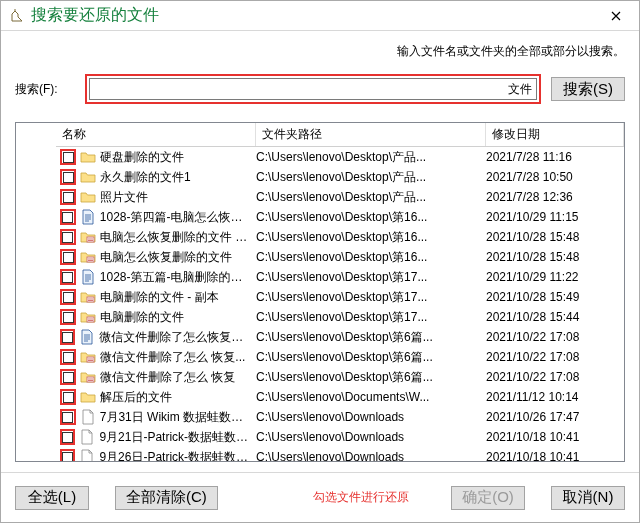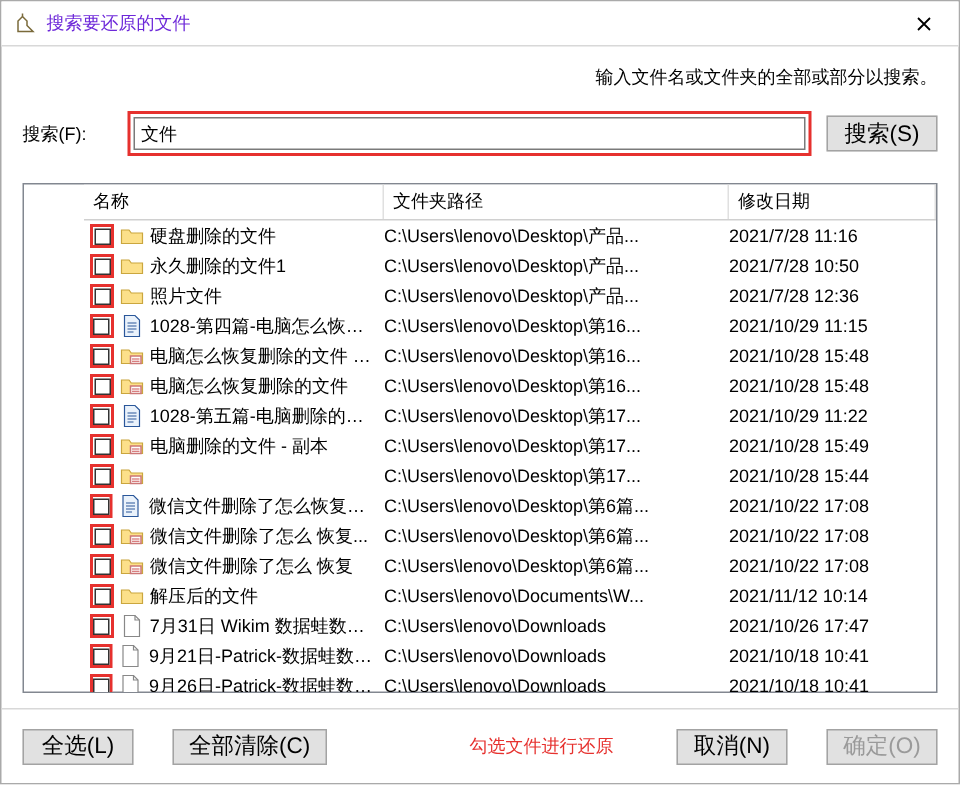--- a/index.html
+++ b/index.html
@@ -28,21 +28,21 @@
     display: flex;
     align-items: center;
     padding: 0 0 0 8px;
     background: #fff;
     border-bottom: 1px solid #d8d8d8;
   }
   .titlebar .app-icon {
     width: 16px; height: 16px; margin-right: 6px;
     display:flex;align-items:center;justify-content:center;
   }
-  .titlebar .title { flex: 1; font-size: 12px; color:#6d28d9;}
+  .titlebar .title { flex: 1; font-size: 16px; color:#15803d;}
   .titlebar .close {
     width: 46px; height: 30px;
     display: flex; align-items: center; justify-content: center;
     font-size: 14px; color:#000;
   }
 
   
   .content {
     flex: 1;
     padding: 10px 14px 0 14px;
@@ -72,20 +72,21 @@
     margin-right: 10px;
   }
   .search-input {
     width: 100%;
     height: 22px;
     border: 1px solid #7a7a7a;
     padding: 0 4px;
     font-family: Liberation Sans, sans-serif;
     font-size: 12px;
     outline: none;
+    text-align: right;
   }
   .btn {
     min-width: 74px;
     height: 24px;
     border: 1px solid #a3a3a3;
     background: #e1e1e1;
     font-family: inherit;
     font-size: 15px;
     padding: 0 10px;
     cursor: default;
@@ -348,20 +349,21 @@
               <span class="chk-wrap">
                 <span class="chk"></span>
               </span>
               <span class="ficon">
   <svg viewBox="0 0 16 16">
                   <path d="M1 4 h5 l1.5 2 H15 v7 H1 Z" fill="#fce08a" stroke="#caa63e" stroke-width="0.8"></path>
                   <rect x="7" y="8" width="7" height="5" fill="#fff" stroke="#c77"></rect>
                   <path d="M8 10 h5 M8 11.5 h5" stroke="#c55" stroke-width="0.8"></path>
                 </svg>
 </span>
+              <span class="fname">电脑删除的文件</span>
             </div>
             <div class="cell c-path">C:\Users\lenovo\Desktop\第17...</div>
             <div class="cell c-date">2021/10/28 15:44</div>
           </div>
           <div class="row">
             <div class="cell c-name">
               <span class="chk-wrap">
                 <span class="chk"></span>
               </span>
               <span class="ficon">
@@ -474,17 +476,17 @@
           </div>
         </div>
     </div>
   </div>
 
   <div class="footer">
     <button class="btn">全选(L)</button>
     <button class="btn">全部清除(C)</button>
     <div class="spacer"></div>
     <span class="hint">勾选文件进行还原</span>
+    <button class="btn disabled">确定(O)</button>
     <button class="btn">取消(N)</button>
-    <button class="btn disabled">确定(O)</button>
   </div>
 
 </div>
 
 </body></html>

